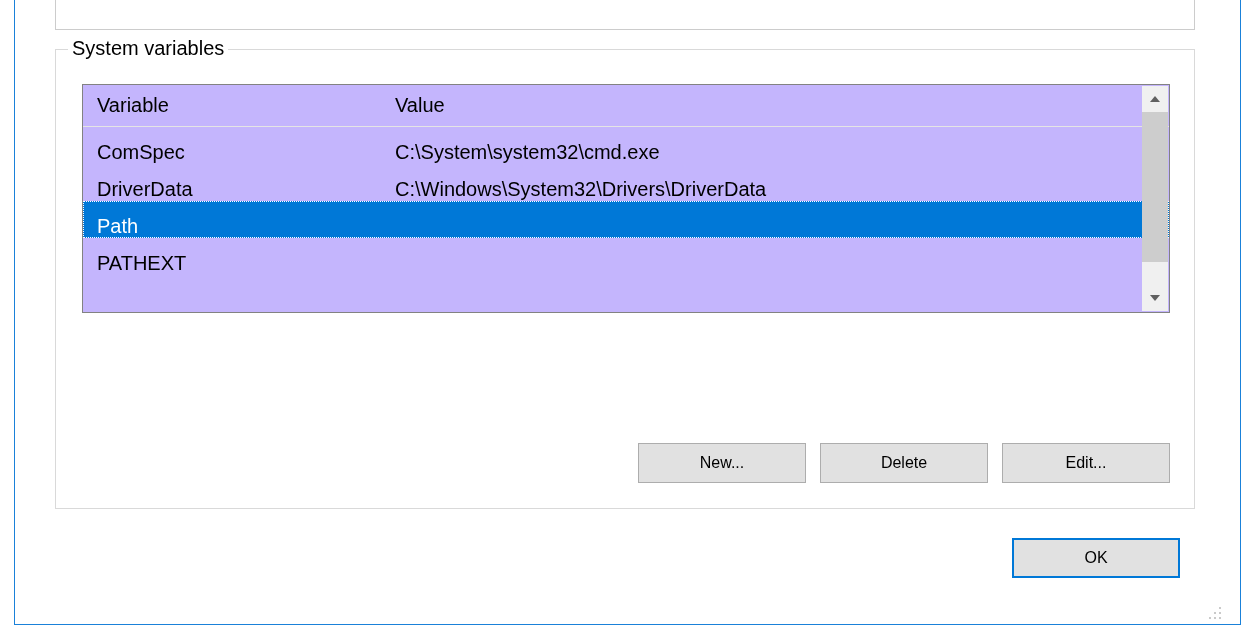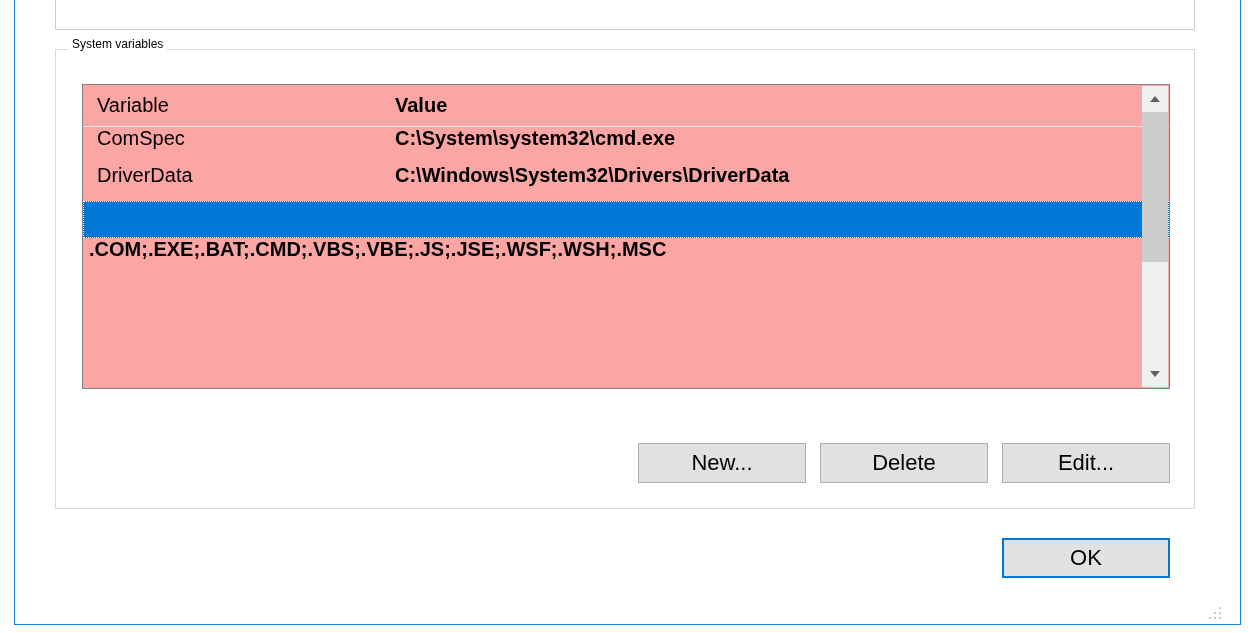--- a/index.html
+++ b/index.html
@@ -46,58 +46,57 @@
     height: 460px;
     border: 1px solid #d9d9d9;
     background: #ffffff;
   }
   .groupbox-label {
     position: absolute;
     top: -13px;
     left: 12px;
     background: #ffffff;
     padding: 0 4px;
-    font-size: 12px;
+    font-size: 20px;
     color: #000000;
   }
   .listview {
     position: absolute;
     top: 34px;
     left: 26px;
     right: 24px;
-    height: 305px;
+    height: 229px;
     border: 1px solid #828282;
-    background: #fca5a5;
+    background: #c4b5fd;
     overflow: hidden;
   }
   .listview-header {
     display: flex;
     height: 42px;
     border-bottom: 1px solid #e5e5e5;
     align-items: center;
     font-size: 20px;
     color: #000000;
   }
   .col-variable {
     width: 306px;
     padding-left: 14px;
   }
   .col-value {
     flex: 1;
     padding-left: 6px;
-    font-weight: bold;
   }
   .listview-rows {
     font-size: 20px;
     color: #000000;
   }
   .row {
     display: flex;
     height: 37px;
-    align-items: flex-start;
+    align-items: flex-end;
     white-space: nowrap;
     overflow: hidden;
   }
   .row .col-variable,
   .row .col-value {
     overflow: hidden;
     text-overflow: clip;
   }
   .row.selected {
     background: #0078d7;
@@ -141,31 +140,31 @@
   .button-row-inner {
     position: absolute;
     bottom: 25px;
     right: 24px;
     display: flex;
     gap: 14px;
   }
   .button-row-outer {
     position: absolute;
     top: 538px;
-    right: 70px;
+    right: 60px;
     display: flex;
     gap: 4px;
     justify-content: space-between;
   }
   button.win-btn {
     width: 168px;
     height: 40px;
     background: #e1e1e1;
     border: 1px solid #adadad;
-    font-size: 22px;
+    font-size: 16px;
     color: #000000;
     font-family: inherit;
     cursor: pointer;
     padding: 0;
     text-align: center;
   }
   button.win-btn.default {
     border: 2px solid #0078d7;
   }
   .resize-grip {
@@ -198,23 +197,24 @@
       <div class="listview-rows" id="rows-container">
           <div class="row">
             <div class="col-variable">ComSpec</div>
             <div class="col-value">C:\System\system32\cmd.exe</div>
           </div>
           <div class="row">
             <div class="col-variable">DriverData</div>
             <div class="col-value">C:\Windows\System32\Drivers\DriverData</div>
           </div>
           <div class="row selected">
-          </div>
-          <div class="row">
-            <div class="col-value">.COM;.EXE;.BAT;.CMD;.VBS;.VBE;.JS;.JSE;.WSF;.WSH;.MSC</div>
+            <div class="col-variable">Path</div>
+          </div>
+          <div class="row">
+            <div class="col-variable">PATHEXT</div>
           </div>
           <div class="row">
           </div>
         </div>
 
       <div class="scrollbar">
         <div class="scroll-arrow up">
           <svg width="10" height="6" viewBox="0 0 10 6">
               <path d="M0 6 L5 0 L10 6 Z" fill="#606060"></path>
             </svg>

